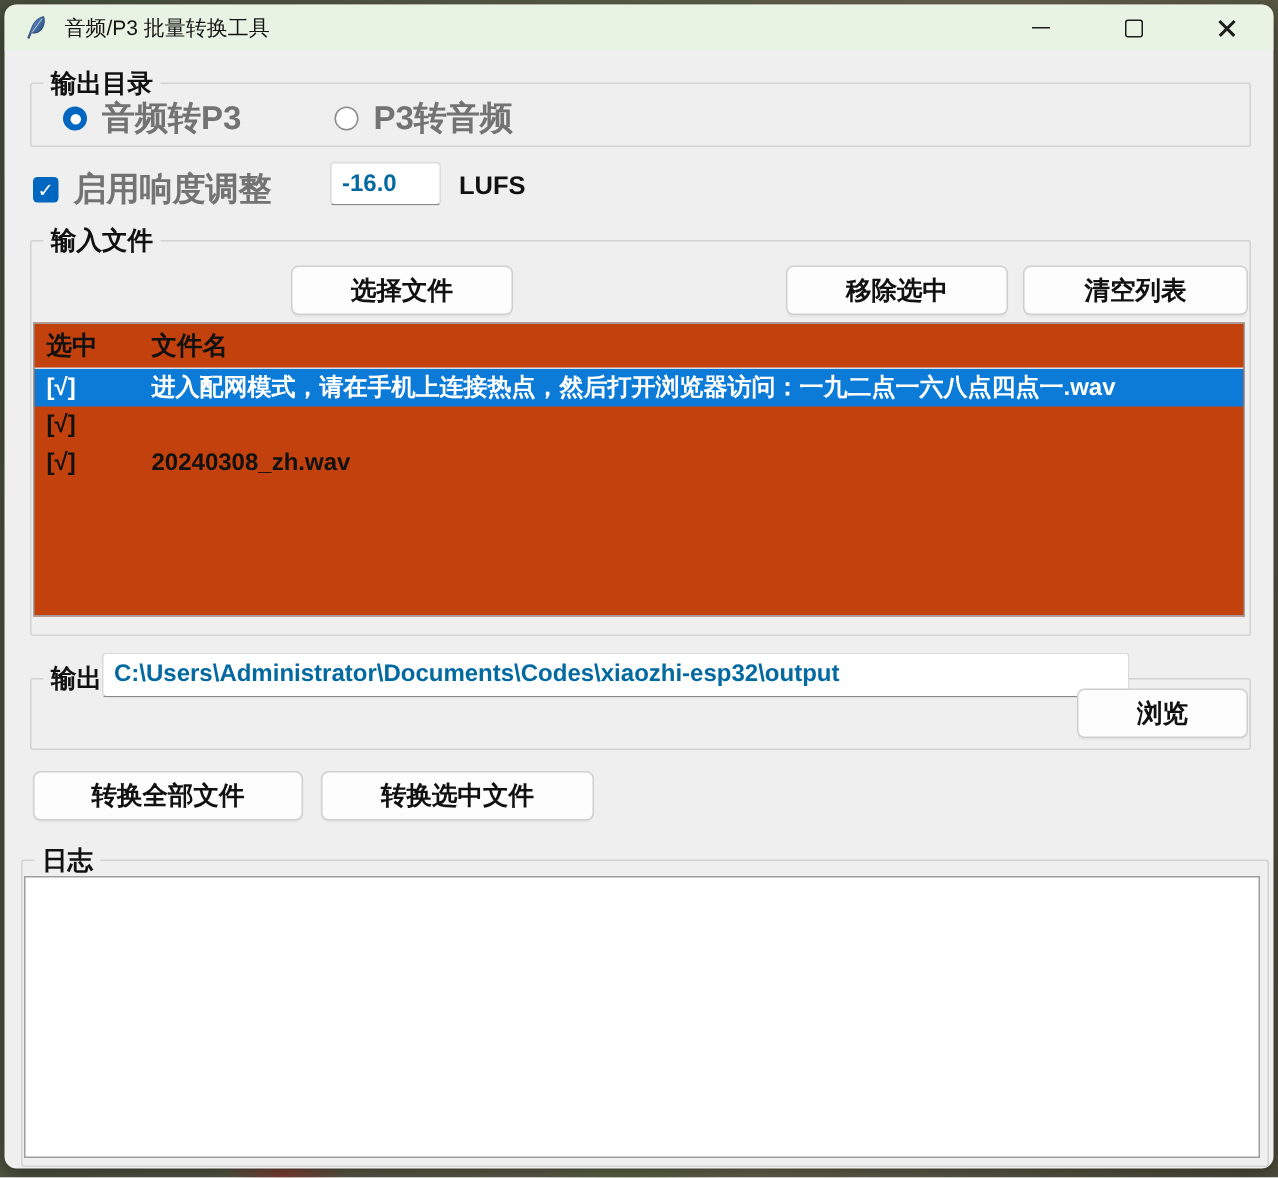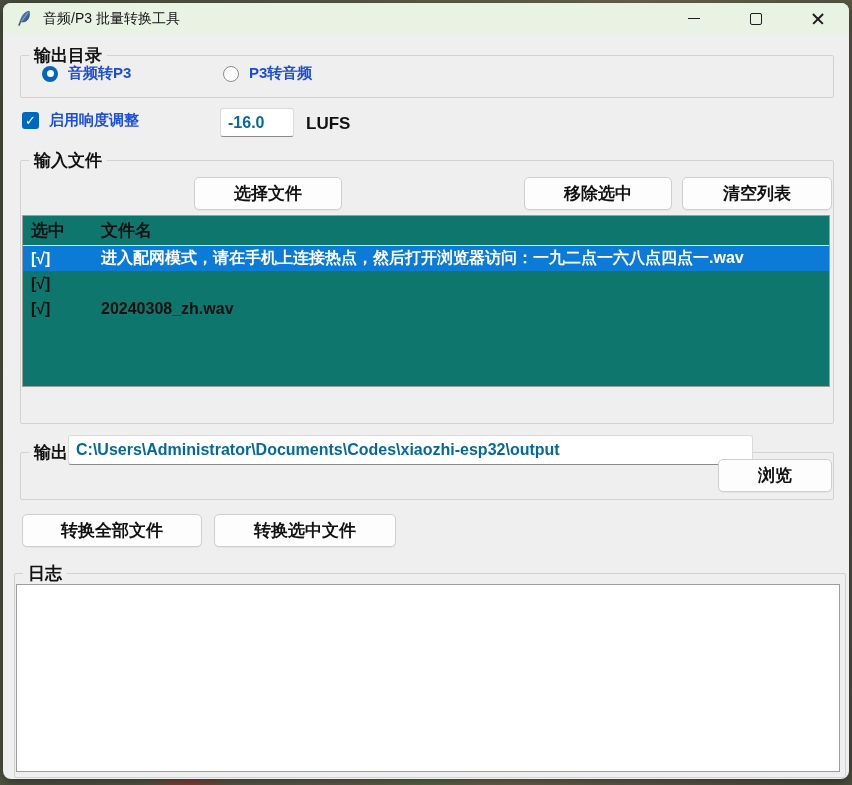--- a/index.html
+++ b/index.html
@@ -44,29 +44,29 @@
     box-shadow:0 1px 1px rgba(0,0,0,.05);cursor:default;white-space:nowrap}
   .entry{
     position:absolute;background:#fff;border:1px solid #dadada;border-bottom:1px solid #8a8a8a;
     border-radius:3px;font-weight:700;font-size:16px;color:#0369a1;padding:0 7px;box-sizing:border-box;
     font-family:"Liberation Sans","DejaVu Sans",sans-serif;outline:none}
   .row-flex{position:absolute;display:flex;align-items:center}
   .radio{width:16px;height:16px;border-radius:50%;position:relative;flex:none}
   .radio.on{background:#0067c0}
   .radio.on::after{content:"";position:absolute;inset:4.5px;background:#fff;border-radius:50%}
   .radio.off{background:#fff;border:1px solid #8b8b8b;box-sizing:border-box}
-  .opt-label{font-weight:700;font-size:15px;color:#1d4ed8;margin-left:10px;white-space:nowrap}
+  .opt-label{font-weight:700;font-size:22px;color:#737373;margin-left:10px;white-space:nowrap}
   .checkbox{
     width:17px;height:17px;background:#0067c0;border-radius:3px;flex:none;
     display:flex;align-items:center;justify-content:center}
   .checkbox::after{content:"✓";color:#fff;font-size:13px;font-weight:700;line-height:1}
   
   .filetable{
-    position:absolute;left:19px;top:212px;width:808px;height:172px;
-    background:#0f766e;border:1px solid #9d9d9d;box-sizing:border-box;overflow:hidden}
+    position:absolute;left:19px;top:212px;width:808px;height:196px;
+    background:#c2410c;border:1px solid #9d9d9d;box-sizing:border-box;overflow:hidden}
   .thead{display:flex;height:29px;align-items:center;border-bottom:1px solid #dedede;
     font-weight:700;font-size:17px;color:#111}
   .trow{display:flex;height:25px;align-items:center;font-weight:700;font-size:16px;color:#111}
   .trow.selected{background:#0b7bd7;color:#fff}
   .col-check{width:72px;padding-left:8px;flex:none;box-sizing:border-box;white-space:nowrap}
   .col-name{flex:1;padding-left:6px;white-space:nowrap;overflow:hidden}
   
   .logbox{
     position:absolute;background:#fff;border:1px solid #9d9d9d;box-sizing:border-box;
     font-weight:400;font-size:15px;color:#111;padding:4px}

